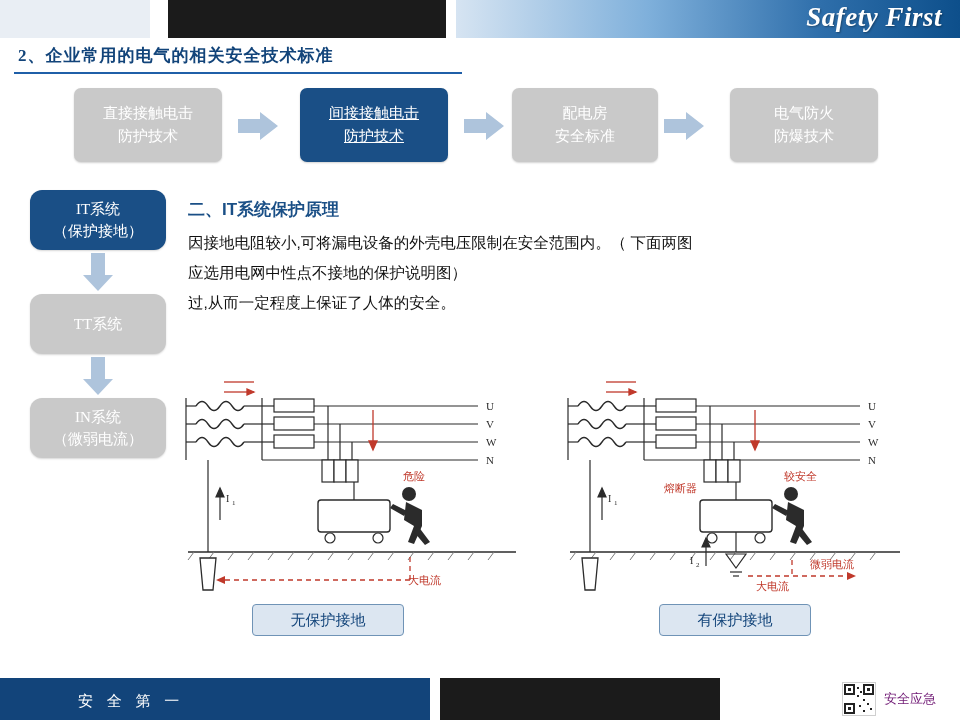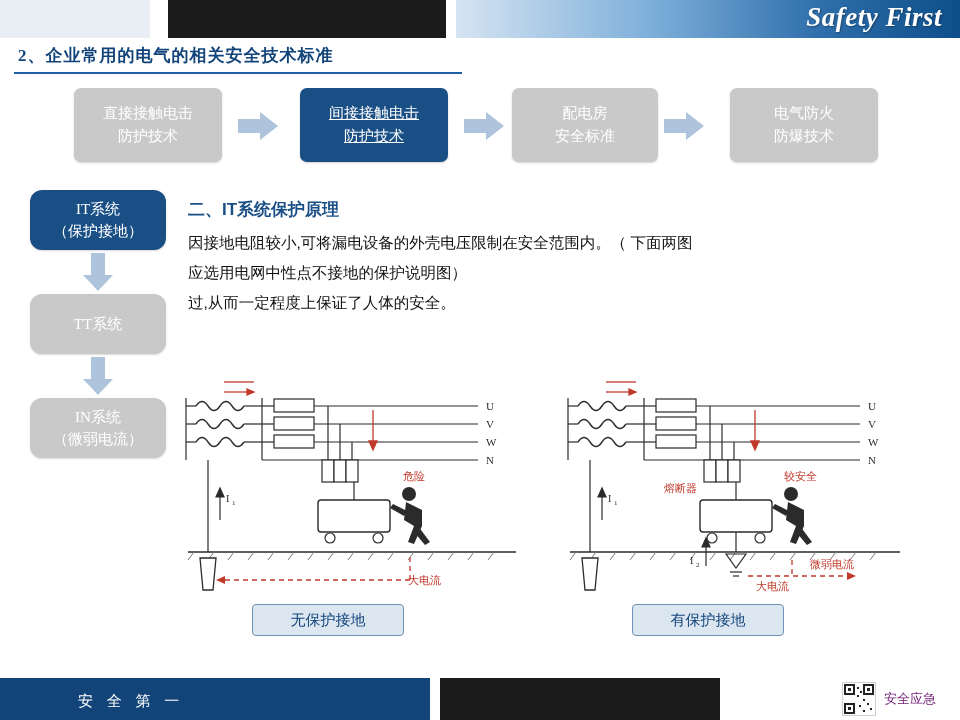--- a/index.html
+++ b/index.html
@@ -109,21 +109,21 @@
 
   .caption {
     position: absolute; top: 604px; height: 32px;
     border: 1px solid #6f93b6; border-radius: 4px;
     background: #dce6f1;
     display: flex; align-items: center; justify-content: center;
     font-size: 15px; color: #12447a;
     font-family: "Liberation Serif", serif;
   }
   .cap-left { left: 252px; width: 152px; }
-  .cap-right { left: 632px; width: 152px; }
+  .cap-right { left: 659px; width: 152px; }
 
   
   .footer { position: absolute; bottom: 0; left: 0; width: 960px; height: 42px; }
   .f-seg { position: absolute; bottom: 0; height: 42px; }
   .f-a { left: 0; width: 430px; background: #12447a; }
   .f-b { left: 430px; width: 10px; background: #ffffff; }
   .f-c { left: 440px; width: 280px; background: #1b1b1b; }
   .f-d { left: 720px; width: 240px; background: #ffffff; }
   .footer-text {
     position: absolute; bottom: 9px; left: 78px;

